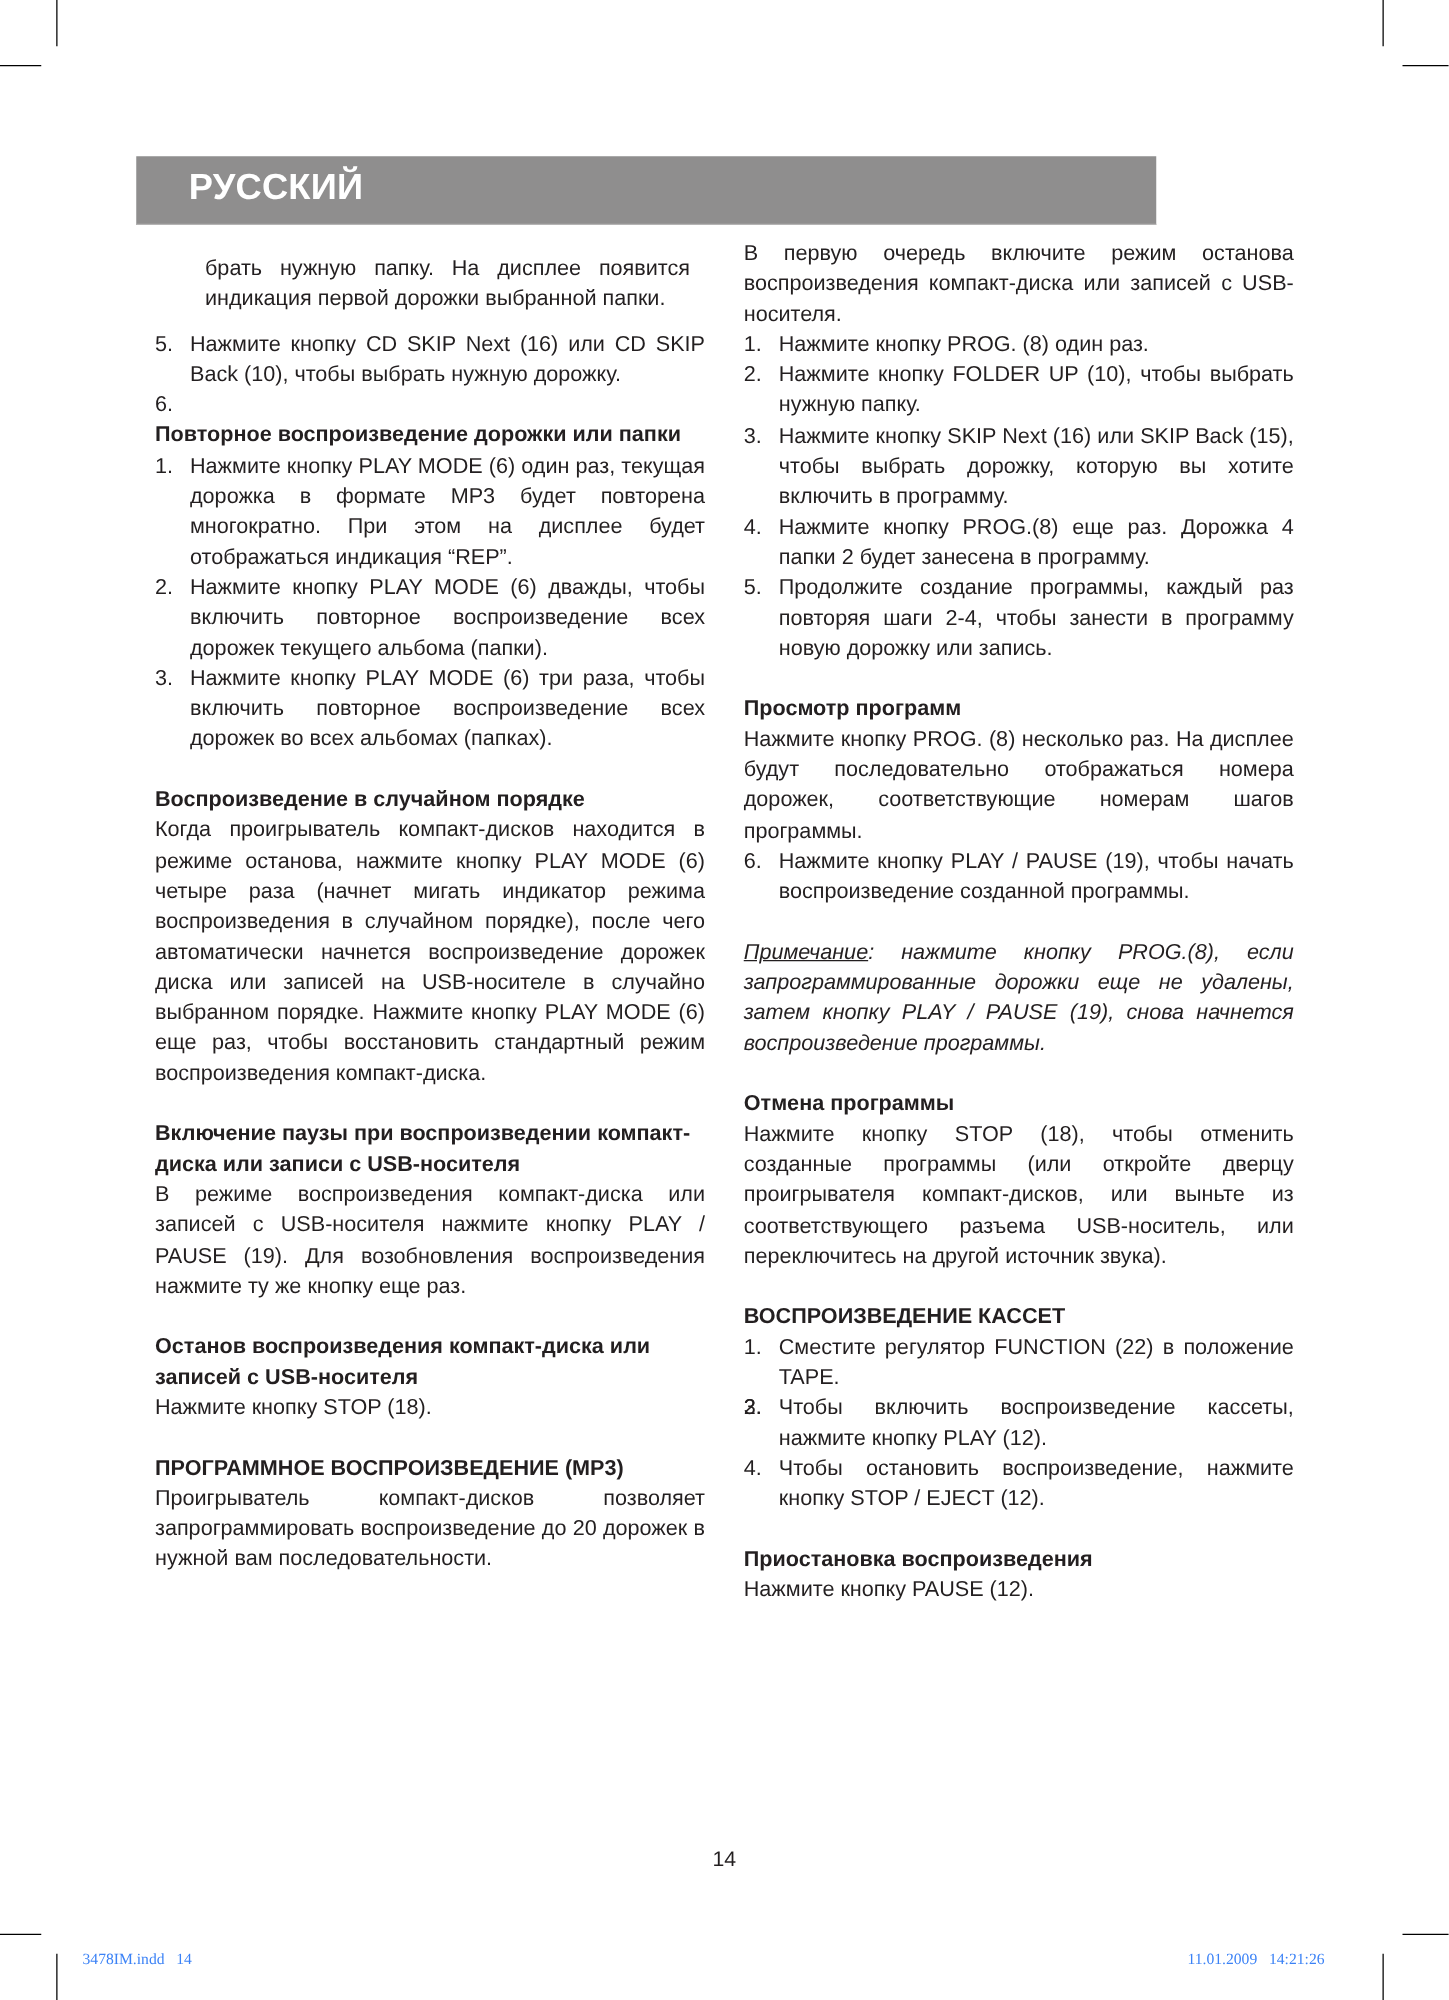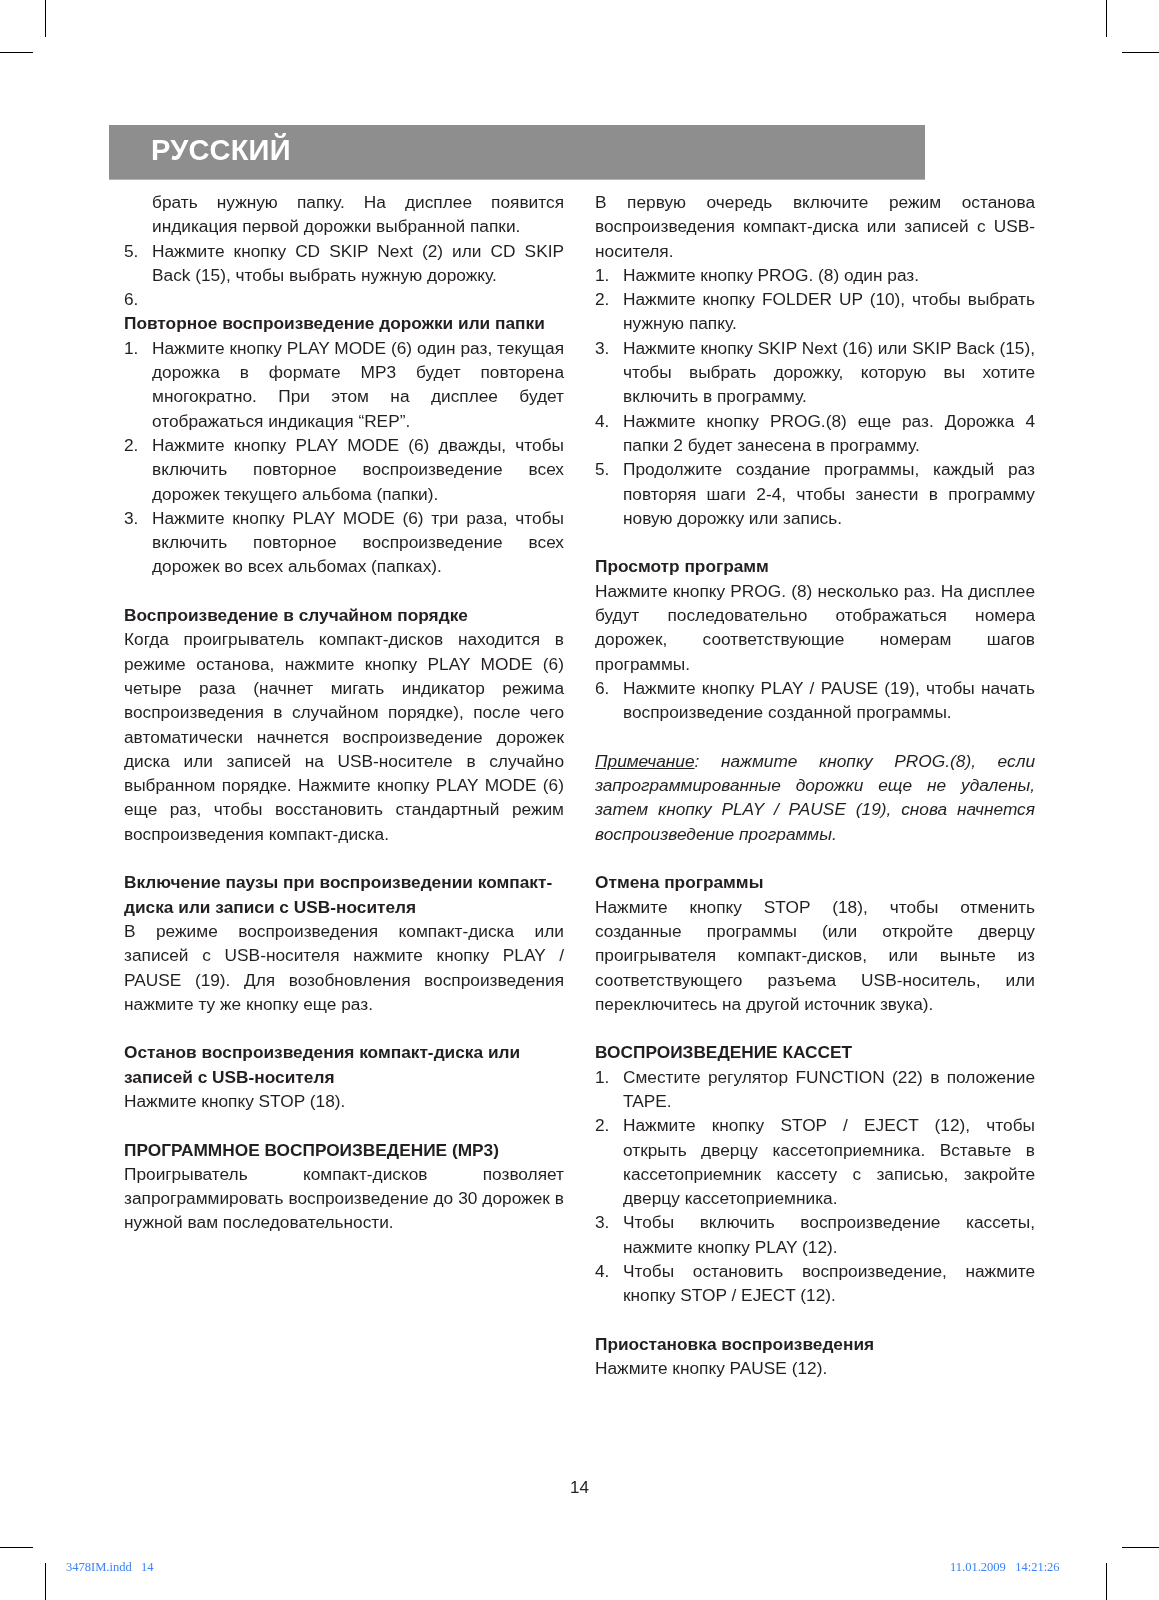--- a/index.html
+++ b/index.html
@@ -12,21 +12,21 @@
                   color: #ffffff; letter-spacing: 0.2px; }
   .col { position: absolute; top: 190px; width: 440px; font-size: 17.3px; line-height: 24.3px; }
   .col.left { left: 124px; }
   .col.right { left: 595px; }
   .p { text-align: justify; margin: 0; }
   .h { font-weight: bold; margin: 0; }
   .gap { height: 24.3px; }
   ol.steps { list-style: none; margin: 0; padding: 0; }
   ol.steps li { position: relative; padding-left: 28px; text-align: justify; }
   ol.steps li .num { position: absolute; left: 0; top: 0; }
-  .cont { padding-left: 28px; text-align: justify; margin: 0; }
+  .cont { padding-left: 28px; text-align: justify; margin: 12px; }
   .note { font-style: italic; text-align: justify; margin: 0; }
   .note .lbl { text-decoration: underline; }
   .page-num { position: absolute; left: 0; width: 1159px; top: 1478px; text-align: center;
               font-size: 17px; }
   .slug { position: absolute; top: 1560px; font-family: "Liberation Serif", serif; font-size: 12.5px; color: #3b82f6; }
 </style>
 </head>
 <body>
 
 <div class="crop" style="left:45px;top:0;width:1px;height:37px;"></div>
@@ -38,21 +38,21 @@
 <div class="crop" style="left:1122px;top:1547px;width:37px;height:1px;"></div>
 <div class="crop" style="left:1106px;top:1563px;width:1px;height:37px;"></div>
 
 <div class="header-bar">
   <div class="header-title">РУССКИЙ</div>
 </div>
 
 <div class="col left">
   <p class="cont">брать нужную папку. На дисплее появится индикация первой дорожки выбранной папки.</p>
   <ol class="steps">
-    <li><span class="num">5.</span><span>Нажмите кнопку CD SKIP Next (2) или CD SKIP Back (15), чтобы выбрать нужную дорожку.</span></li>
+    <li><span class="num">5.</span><span>Нажмите кнопку CD SKIP Next (16) или CD SKIP Back (10), чтобы выбрать нужную дорожку.</span></li>
     <li><span class="num">6.</span></li>
   </ol>
   <div class="gap"></div>
 
   <p class="h">Повторное воспроизведение дорожки или папки</p>
   <ol class="steps">
     <li><span class="num">1.</span><span>Нажмите кнопку PLAY MODE (6) один раз, текущая дорожка в формате MP3 будет повторена многократно. При этом на дисплее будет отображаться индикация “REP”.</span></li>
     <li><span class="num">2.</span><span>Нажмите кнопку PLAY MODE (6) дважды, чтобы включить повторное воспроизведение всех дорожек текущего альбома (папки).</span></li>
     <li><span class="num">3.</span><span>Нажмите кнопку PLAY MODE (6) три раза, чтобы включить повторное воспроизведение всех дорожек во всех альбомах (папках).</span></li>
   </ol>
@@ -64,21 +64,21 @@
 
   <p class="h">Включение паузы при воспроизведении компакт-диска или записи с USB-носителя</p>
   <p class="p">В режиме воспроизведения компакт-диска или записей с USB-носителя нажмите кнопку PLAY / PAUSE (19). Для возобновления воспроизведения нажмите ту же кнопку еще раз.</p>
   <div class="gap"></div>
 
   <p class="h">Останов воспроизведения компакт-диска или записей с USB-носителя</p>
   <p class="p">Нажмите кнопку STOP (18).</p>
   <div class="gap"></div>
 
   <p class="h">ПРОГРАММНОЕ ВОСПРОИЗВЕДЕНИЕ (MP3)</p>
-  <p class="p">Проигрыватель компакт-дисков позволяет запрограммировать воспроизведение до 30 дорожек в нужной вам последовательности.</p>
+  <p class="p">Проигрыватель компакт-дисков позволяет запрограммировать воспроизведение до 20 дорожек в нужной вам последовательности.</p>
 </div>
 
 <div class="col right">
   <p class="p">В первую очередь включите режим останова воспроизведения компакт-диска или записей с USB-носителя.</p>
   <ol class="steps">
     <li><span class="num">1.</span><span>Нажмите кнопку PROG. (8) один раз.</span></li>
     <li><span class="num">2.</span><span>Нажмите кнопку FOLDER UP (10), чтобы выбрать нужную папку.</span></li>
     <li><span class="num">3.</span><span>Нажмите кнопку SKIP Next (16) или SKIP Back (15), чтобы выбрать дорожку, которую вы хотите включить в программу.</span></li>
     <li><span class="num">4.</span><span>Нажмите кнопку PROG.(8) еще раз. Дорожка 4 папки 2 будет занесена в программу.</span></li>
     <li><span class="num">5.</span><span>Продолжите создание программы, каждый раз повторяя шаги 2-4, чтобы занести в программу новую дорожку или запись.</span></li>
@@ -95,21 +95,21 @@
   <p class="note"><span class="lbl">Примечание</span><span>: нажмите кнопку PROG.(8), если запрограммированные дорожки еще не удалены, затем кнопку PLAY / PAUSE (19), снова начнется воспроизведение программы.</span></p>
   <div class="gap"></div>
 
   <p class="h">Отмена программы</p>
   <p class="p">Нажмите кнопку STOP (18), чтобы отменить созданные программы (или откройте дверцу проигрывателя компакт-дисков, или выньте из соответствующего разъема USB-носитель, или переключитесь на другой источник звука).</p>
   <div class="gap"></div>
 
   <p class="h">ВОСПРОИЗВЕДЕНИЕ КАССЕТ</p>
   <ol class="steps">
     <li><span class="num">1.</span><span>Сместите регулятор FUNCTION (22) в положение TAPE.</span></li>
-    <li><span class="num">2.</span><span>Нажмите кнопку STOP / EJECT (12), чтобы открыть дверцу кассетоприемника. Вставьте в кассетоприемник кассету с записью, закройте дверцу кассетоприемника.</span></li>
+    <li><span class="num">2.</span></li>
     <li><span class="num">3.</span><span>Чтобы включить воспроизведение кассеты, нажмите кнопку PLAY (12).</span></li>
     <li><span class="num">4.</span><span>Чтобы остановить воспроизведение, нажмите кнопку STOP / EJECT (12).</span></li>
   </ol>
   <div class="gap"></div>
 
   <p class="h">Приостановка воспроизведения</p>
   <p class="p">Нажмите кнопку PAUSE (12).</p>
 </div>
 
 <div class="page-num">14</div>

